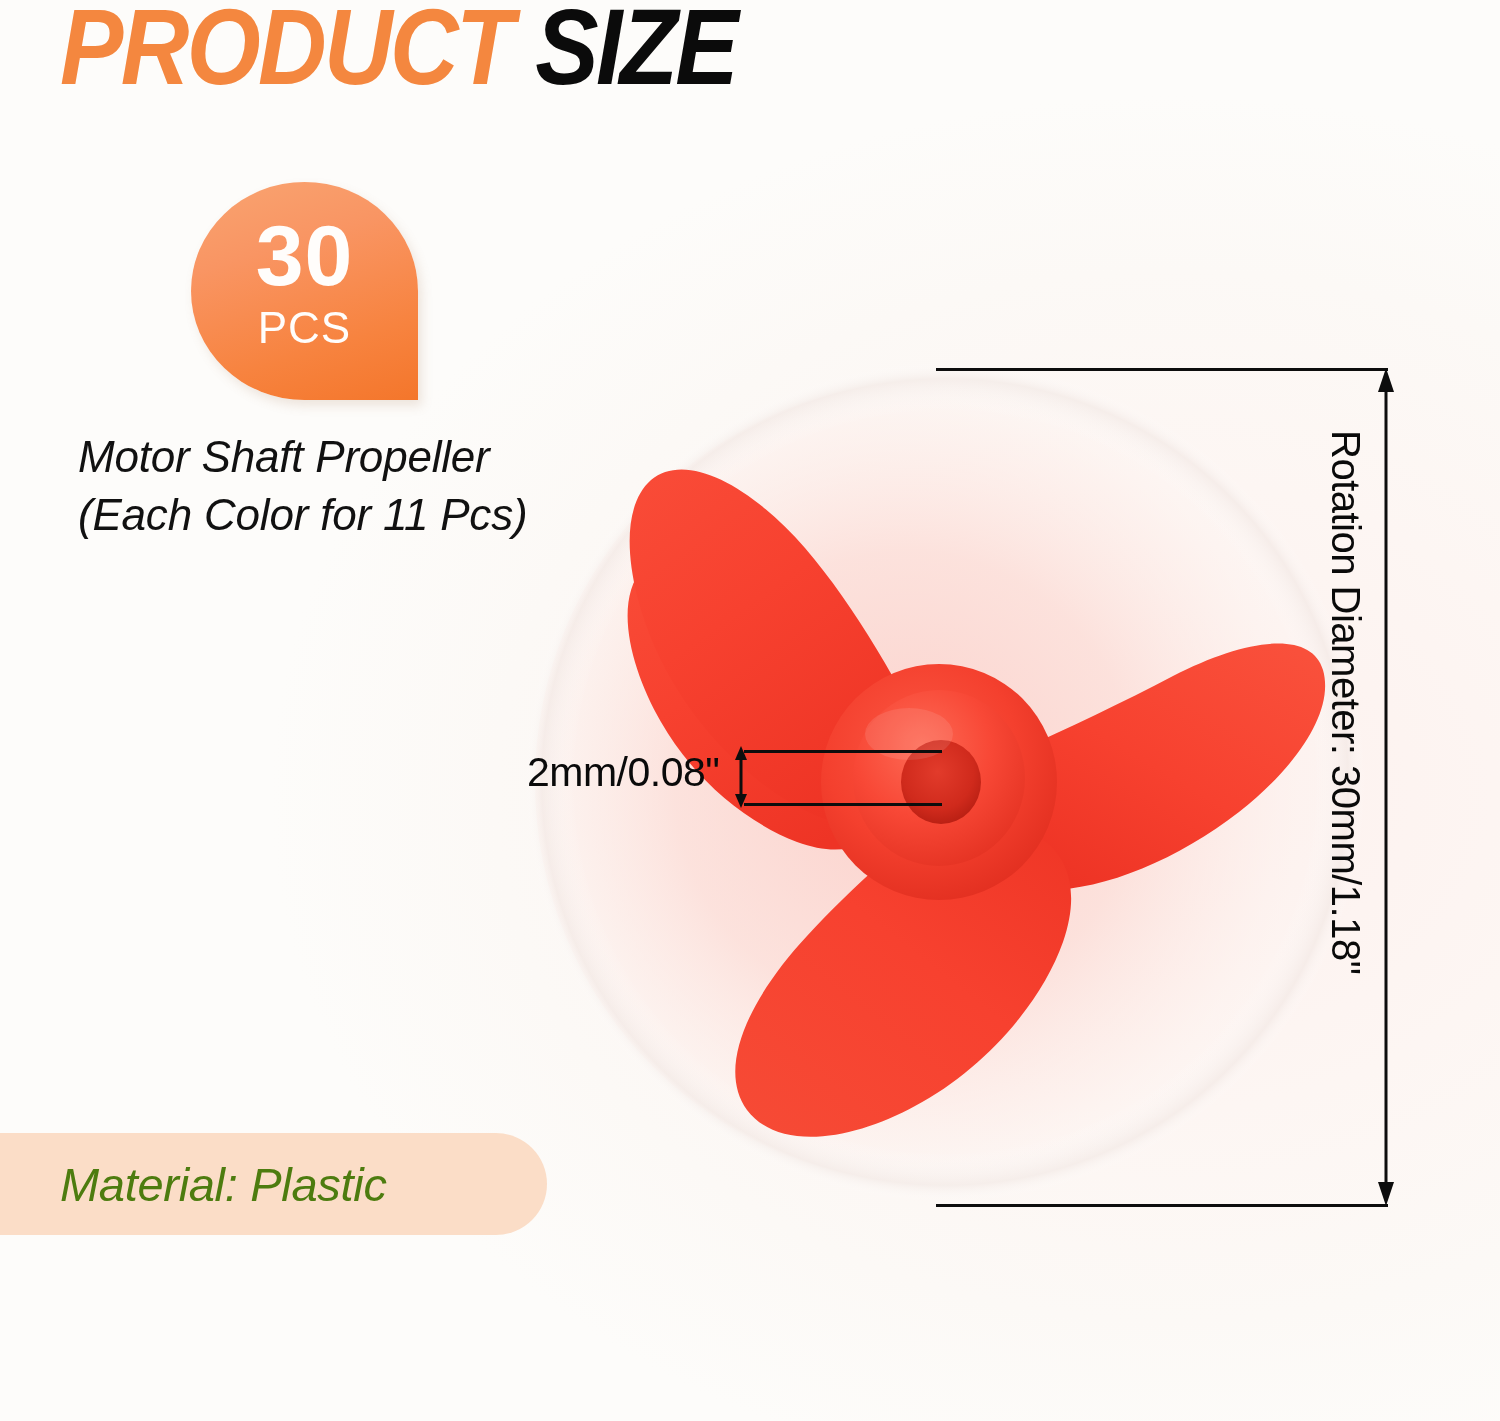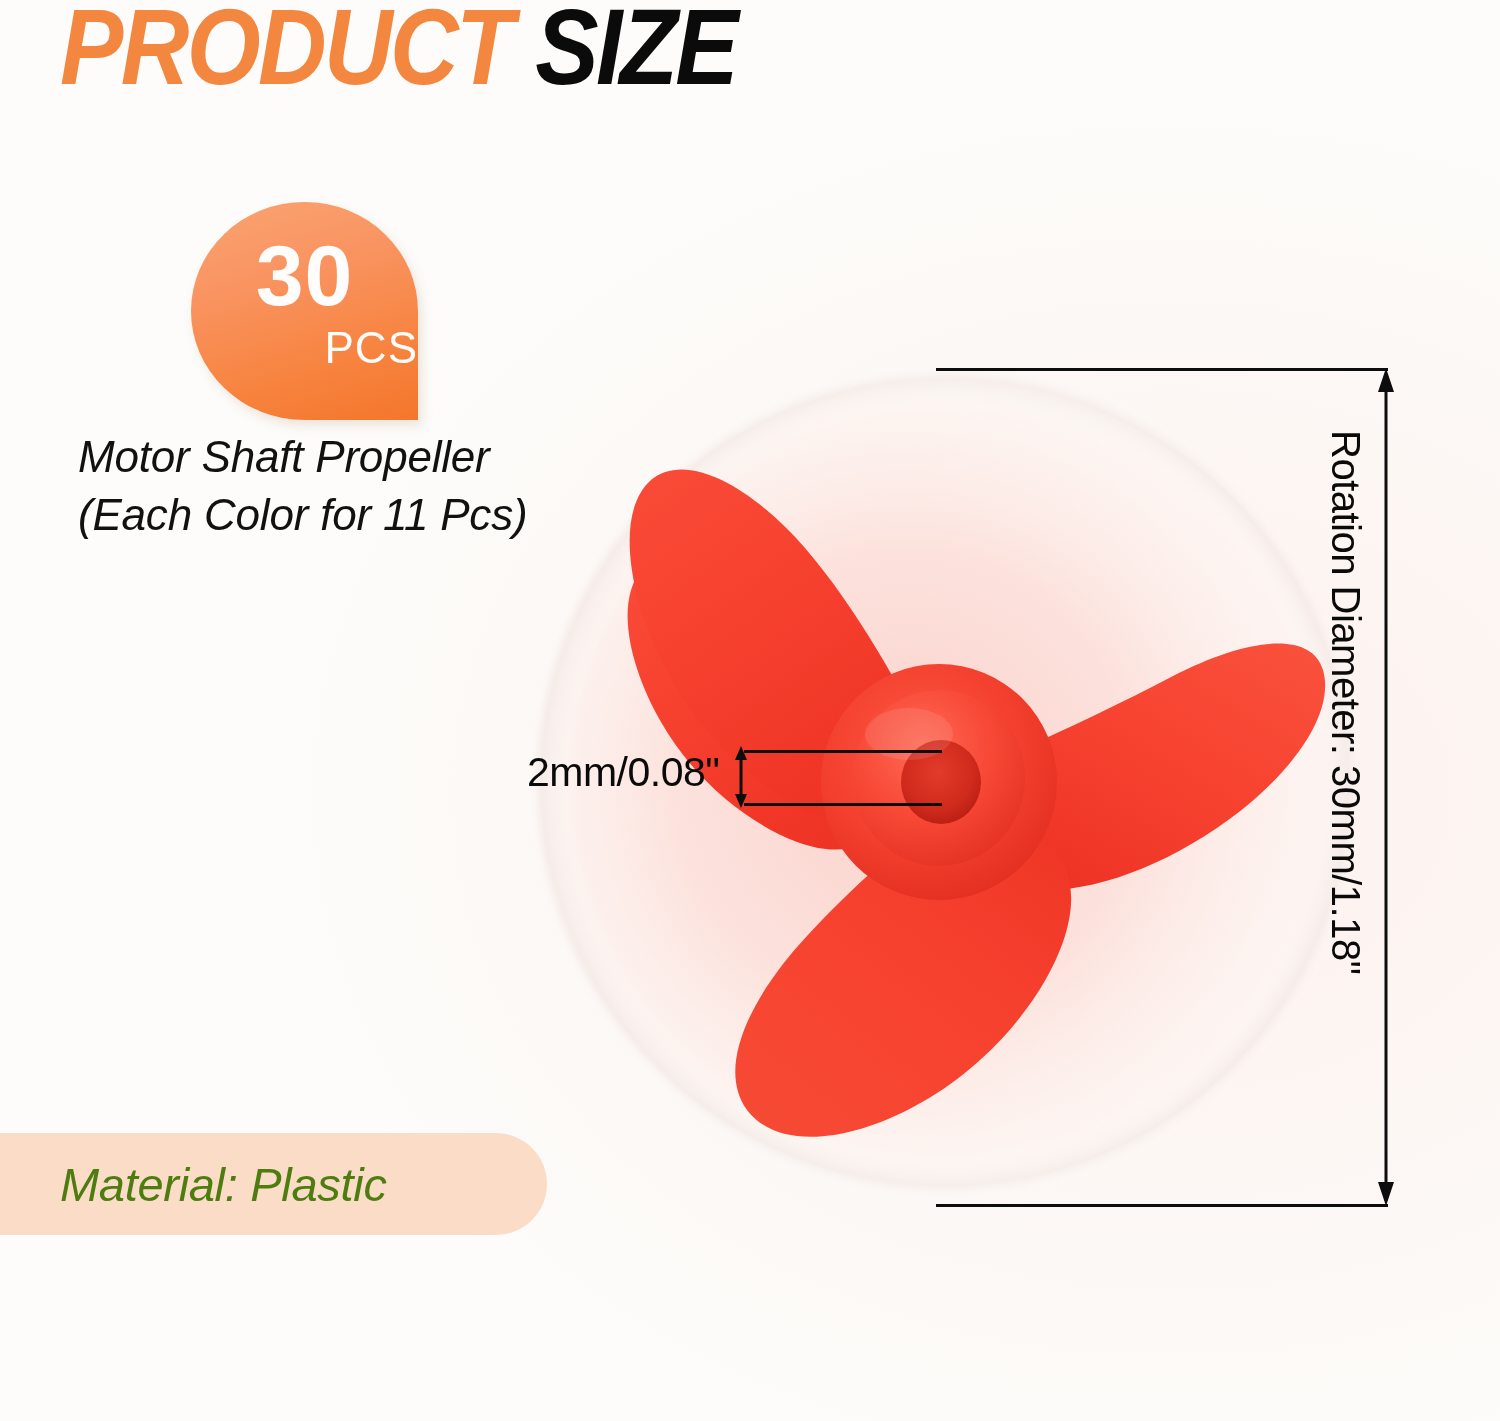--- a/index.html
+++ b/index.html
@@ -30,37 +30,37 @@
     transform:scaleX(0.88);
     transform-origin:left top;
     line-height:1.02;
   }
   #title .w1 { color:#f4873f; }
   #title .w2 { color:#0b0b0b; }
 
   
   #badge {
     position:absolute;
-    left:191px; top:202px;
+    left:191px; top:182px;
     width:227px; height:218px;
     background:linear-gradient(163deg, #f9a471 0%, #f99563 32%, #f7833f 72%, #f4762b 100%);
     border-radius:50% 50% 0 50%;
     box-shadow:4px 6px 11px rgba(160,110,80,0.17);
   }
   #badge .b-num {
     position:absolute; left:0; right:0; top:30px;
     text-align:center;
     font-size:86px; font-weight:bold;
     color:#fffdfb;
     line-height:1;
     letter-spacing:1px;
   }
   #badge .b-unit {
     position:absolute; left:0; right:0; top:124px;
-    text-align:right;
+    text-align:center;
     font-size:44px; font-weight:normal;
     color:#fffdfb;
     line-height:1;
     letter-spacing:1px;
   }
 
   
   #subtitle {
     position:absolute;
     left:78px; top:428px;

